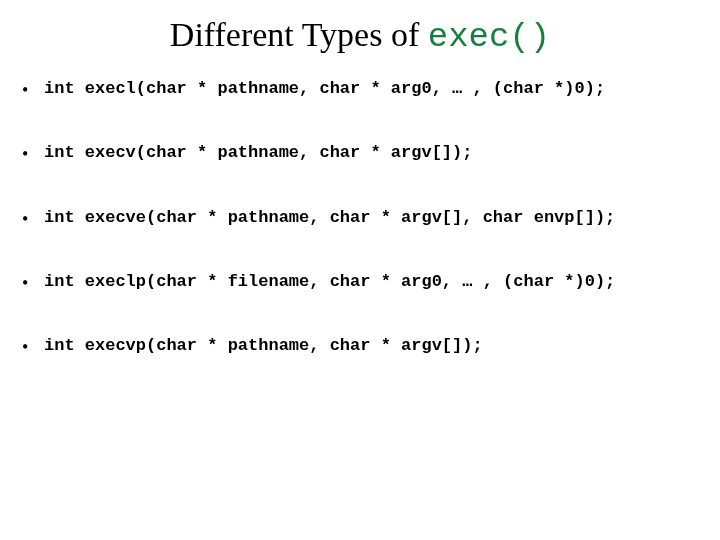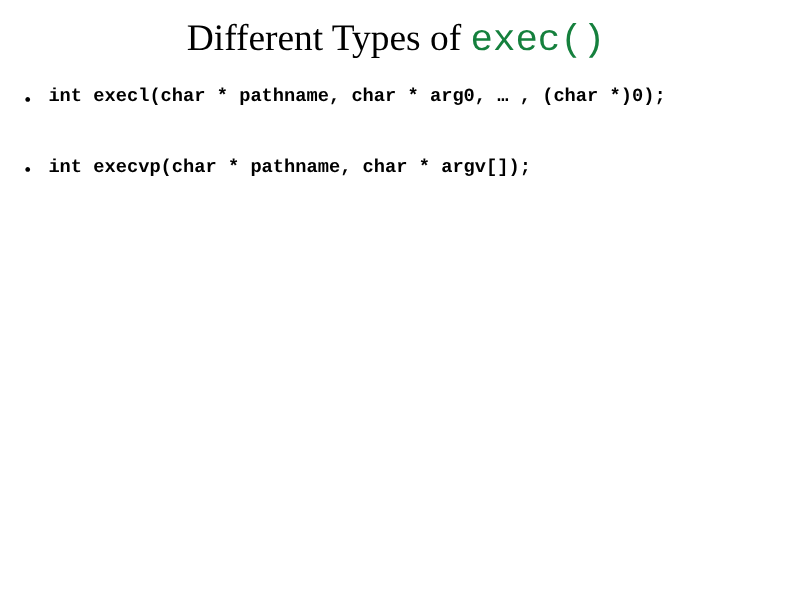--- a/index.html
+++ b/index.html
@@ -66,16 +66,25 @@
 <div class="slide">
   <div class="title">
     <span>Different Types of </span><span class="exec">exec()</span>
   </div>
 
   <ul class="items">
     <li>
         <span class="sig">int execl(char * pathname, char * arg0, … , (char *)0);</span>
       </li>
     <li>
+        <span class="sig">int execv(char * pathname, char * argv[]);</span>
+      </li>
+    <li>
+        <span class="sig">int execve(char * pathname, char * argv[], char envp[]);</span>
+      </li>
+    <li>
+        <span class="sig">int execlp(char * filename, char * arg0, … , (char *)0);</span>
+      </li>
+    <li>
         <span class="sig">int execvp(char * pathname, char * argv[]);</span>
       </li>
   </ul>
 </div>
 
 </body></html>

